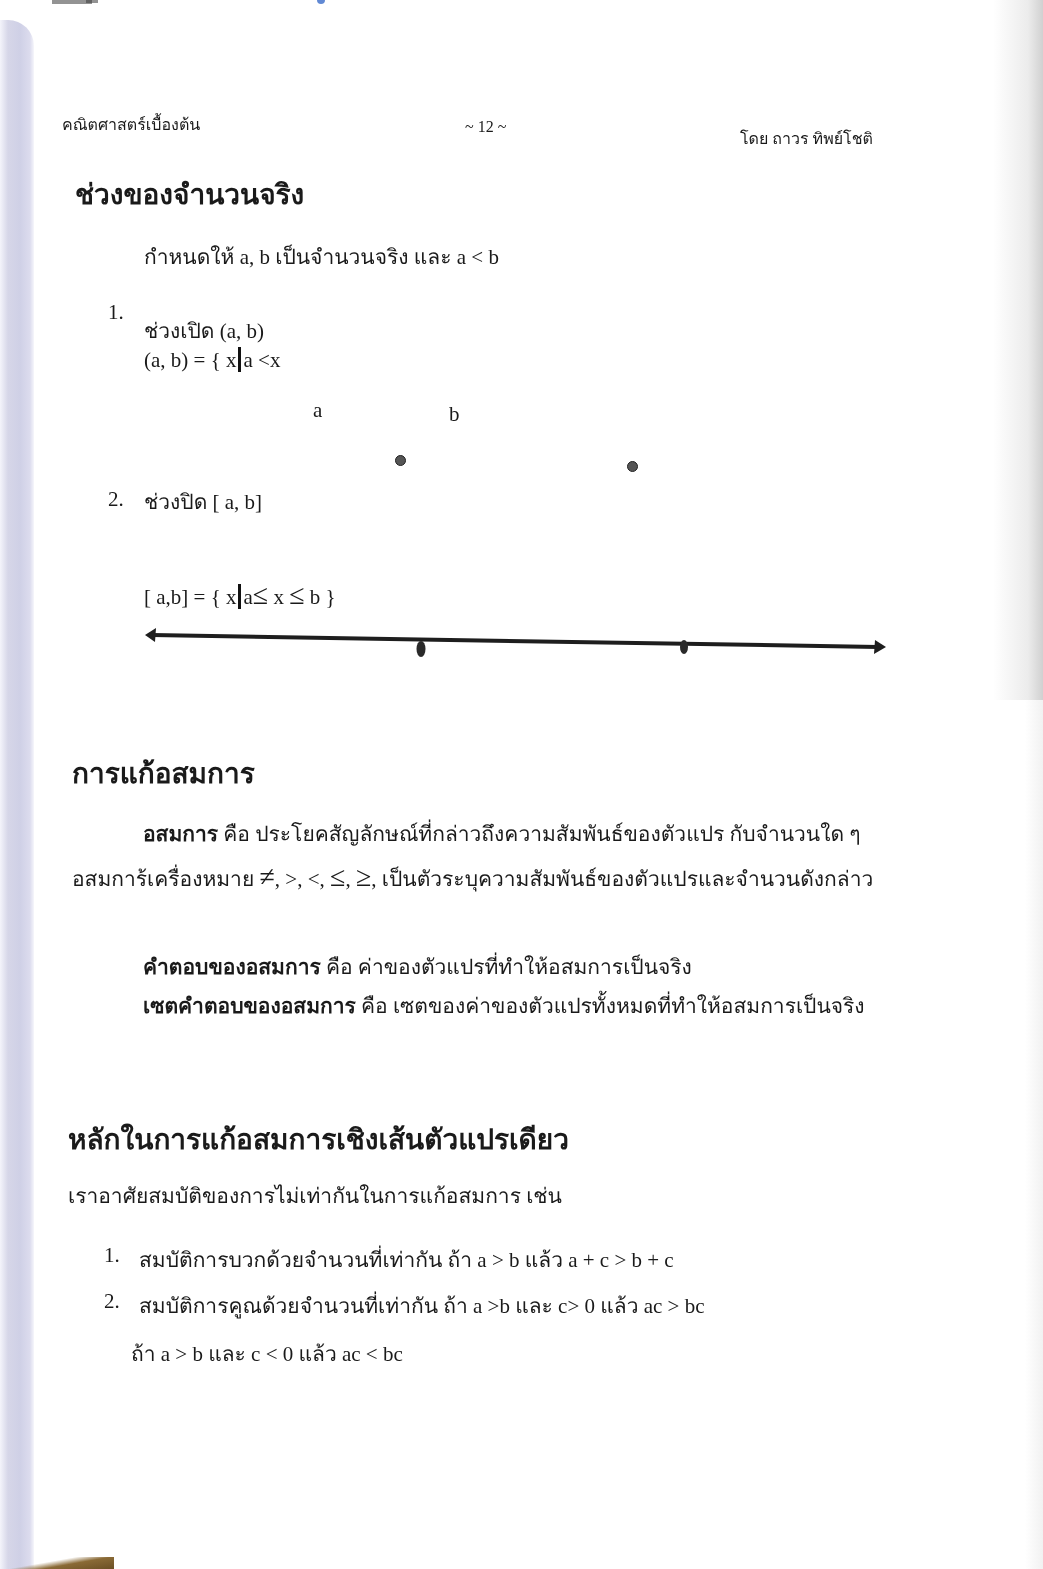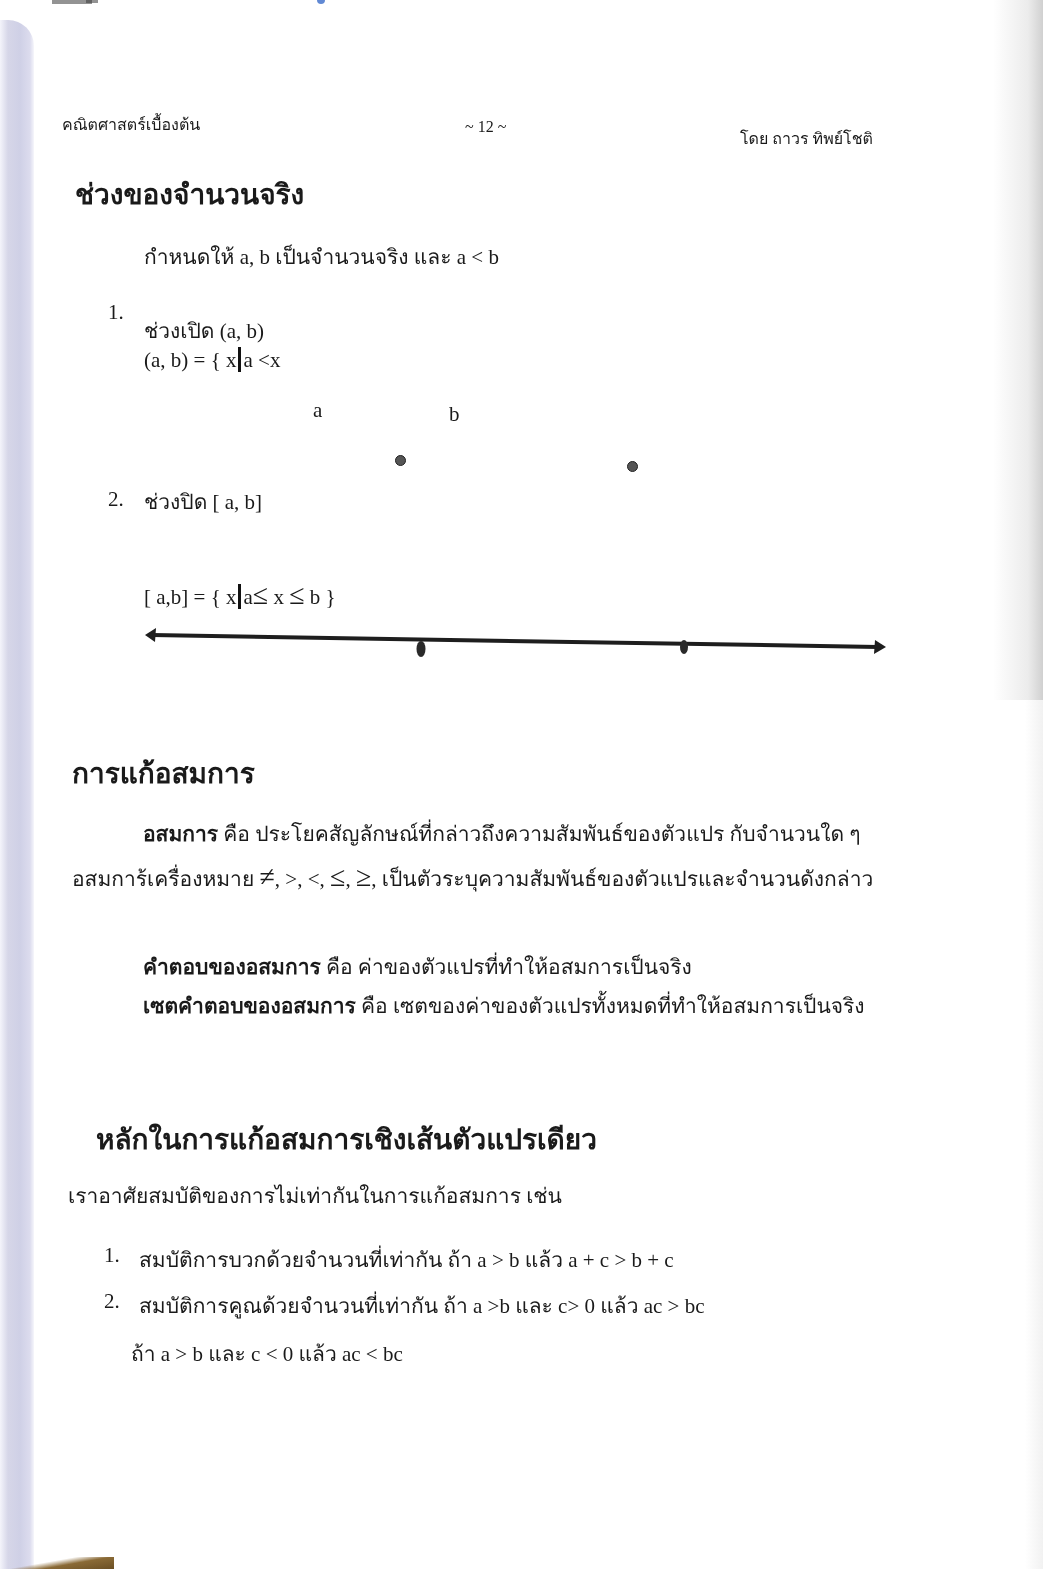--- a/index.html
+++ b/index.html
@@ -92,20 +92,20 @@
 <div class="abs txt" style="left:72px; top:862px;">
   <span>อสมการ้เครื่องหมาย  </span><span class="big">≠</span><span>, &gt;, &lt;, </span><span class="big">≤</span><span>, </span><span class="big">≥</span><span>, เป็นตัวระบุความสัมพันธ์ของตัวแปรและจำนวนดังกล่าว</span>
 </div>
 <div class="abs txt" style="left:143px; top:950px;">
   <span class="bold">คำตอบของอสมการ</span><span>  คือ  ค่าของตัวแปรที่ทำให้อสมการเป็นจริง</span>
 </div>
 <div class="abs txt" style="left:143px; top:989px;">
   <span class="bold">เซตคำตอบของอสมการ</span><span> คือ เซตของค่าของตัวแปรทั้งหมดที่ทำให้อสมการเป็นจริง</span>
 </div>
 
-<div class="abs h-sec" style="left:68px; top:1117px;margin-left:28px;">หลักในการแก้อสมการเชิงเส้นตัวแปรเดียว</div>
+<div class="abs h-sec" style="left:68px; top:1117px;">หลักในการแก้อสมการเชิงเส้นตัวแปรเดียว</div>
 <div class="abs txt" style="left:68px; top:1179px;text-align:right;">เราอาศัยสมบัติของการไม่เท่ากันในการแก้อสมการ เช่น</div>
 
 <div class="abs txt" style="left:104px; top:1243px;">1.</div>
 <div class="abs txt" style="left:139px; top:1243px;text-align:right;">สมบัติการบวกด้วยจำนวนที่เท่ากัน  ถ้า a &gt; b แล้ว  a + c &gt; b + c</div>
 <div class="abs txt" style="left:104px; top:1289px;">2.</div>
 <div class="abs txt" style="left:139px; top:1289px;text-align:right;">สมบัติการคูณด้วยจำนวนที่เท่ากัน   ถ้า a &gt;b และ  c&gt; 0 แล้ว ac &gt; bc</div>
 <div class="abs txt" style="left:131px; top:1337px;font-family:Liberation Serif, serif;">ถ้า a &gt; b และ c &lt; 0 แล้ว ac &lt; bc</div>
 
 </body></html>

